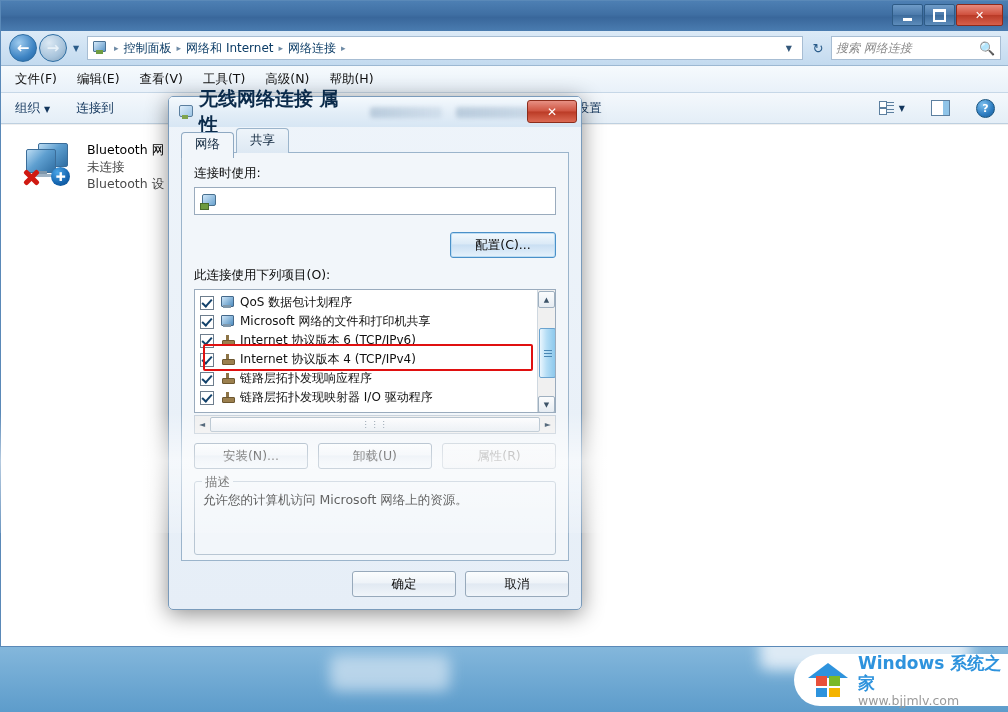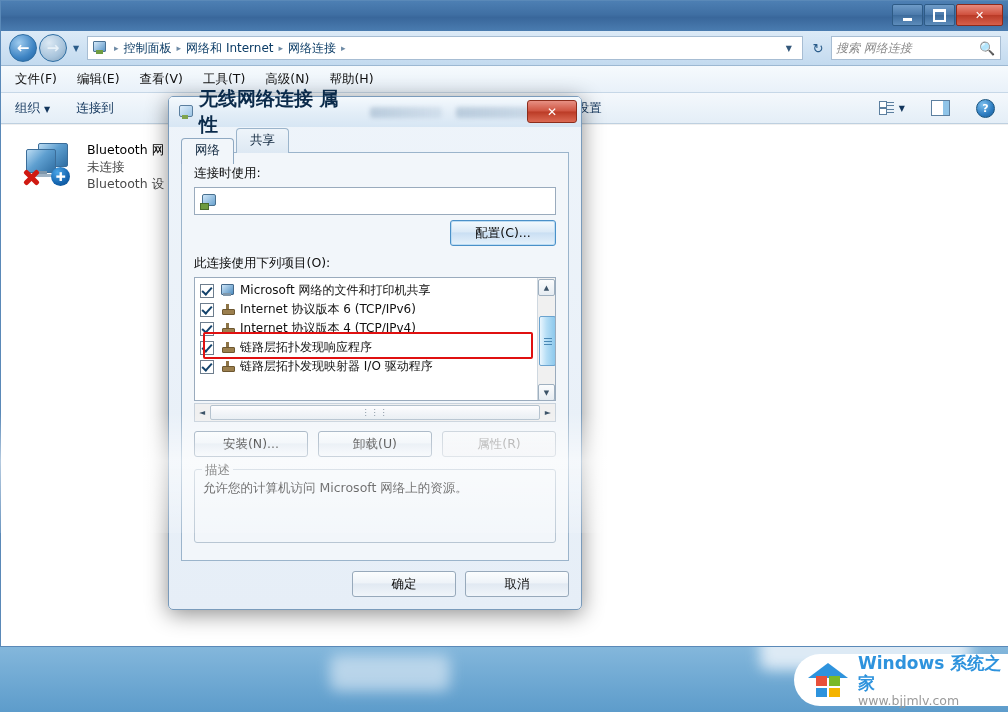--- a/index.html
+++ b/index.html
@@ -170,21 +170,21 @@
     background:linear-gradient(180deg,#e79083 0%,#cf5441 48%,#bb3b26 52%,#dc6a54 100%);
     border:1px solid #8d2d1c;color:#fff;display:flex;align-items:center;justify-content:center;
     font-size:12px;font-weight:bold;
   }
   .tabstrip{position:absolute;left:12px;top:32px;display:flex;align-items:flex-end;height:24px;z-index:3;}
   .tab{
     padding:3px 13px 4px;font-size:12.5px;color:#11283f;border:1px solid #9bb4cb;
     border-bottom:none;border-radius:4px 4px 0 0;margin-right:2px;
     background:linear-gradient(180deg,#eef4fa 0%,#dde8f3 100%);
   }
-  .tab.active{background:#f2f6fa;border-color:#8fa9c2;position:relative;top:11px;padding-bottom:5px;margin-top:16px;}
+  .tab.active{background:#f2f6fa;border-color:#8fa9c2;position:relative;top:5px;padding-bottom:5px;margin-top:16px;}
   .tabpanel{
     position:absolute;left:12px;right:12px;top:55px;bottom:48px;
     border:1px solid #9bb4cb;background:#f2f6fa;padding:12px;
   }
   .lbl{font-size:12.5px;color:#0c0c0c;margin-bottom:5px;}
   .adapterbox{
     height:26px;background:#fff;border:1px solid #9aabbd;display:flex;align-items:center;padding:0 5px;
     font-size:12px;color:#111;overflow:hidden;white-space:nowrap;
   }
   .ad-ico{width:16px;height:15px;position:relative;margin-right:7px;flex:0 0 auto;}
@@ -193,21 +193,21 @@
   .ad-ico .g{position:absolute;left:0;top:9px;width:7px;height:5px;background:#6d9b3f;border:1px solid #4a6c2b;}
   .btn{
     height:24px;min-width:80px;padding:0 12px;font-size:12.5px;color:#0b0b0b;
     border:1px solid #97a9bb;border-radius:3px;
     background:linear-gradient(180deg,#fbfdfe 0%,#eef3f8 45%,#e1e9f2 50%,#f0f5fa 100%);
     display:inline-flex;align-items:center;justify-content:center;
   }
   .btn.primary{border-color:#4a90c8;box-shadow:0 0 0 1px #bcdcf3 inset;
     background:linear-gradient(180deg,#f3f9fd 0%,#dbeaf7 45%,#cadff3 50%,#e6f2fb 100%);}
   .btn.disabled{color:#9a9a9a;background:linear-gradient(180deg,#f7f9fb 0%,#eef1f5 100%);border-color:#c2ccd6;}
-  .row-right{display:flex;justify-content:flex-end;margin-top:5px;margin-bottom:9px;}
+  .row-right{display:flex;justify-content:flex-end;margin-top:17px;margin-bottom:9px;}
 
   .listbox{
     height:122px;background:#fff;border:1px solid #9aabbd;position:relative;overflow:hidden;
   }
   .items{position:absolute;left:0;top:0;right:17px;padding:3px 0 0 5px;}
   .item{display:flex;align-items:center;height:19px;font-size:12px;color:#111;white-space:nowrap;}
   .cb{
     width:12px;height:12px;border:1px solid #6d7d8d;background:#fff;margin-right:6px;flex:0 0 auto;
     position:relative;
   }
@@ -451,20 +451,28 @@
       <div class="lbl">此连接使用下列项目(O):</div>
 
       <div class="listbox">
         <div class="items">
           <div class="item">
             <span class="cb"></span>
             <span class="itico pc">
                 <span class="m"></span>
                 <span class="b"></span>
               </span>
+            <span>QoS 数据包计划程序</span>
+          </div>
+          <div class="item">
+            <span class="cb"></span>
+            <span class="itico pc">
+                <span class="m"></span>
+                <span class="b"></span>
+              </span>
             <span>Microsoft 网络的文件和打印机共享</span>
           </div>
           <div class="item">
             <span class="cb"></span>
             <span class="itico proto"></span>
             <span>Internet 协议版本 6 (TCP/IPv6)</span>
           </div>
           <div class="item">
             <span class="cb"></span>
             <span class="itico proto"></span>

